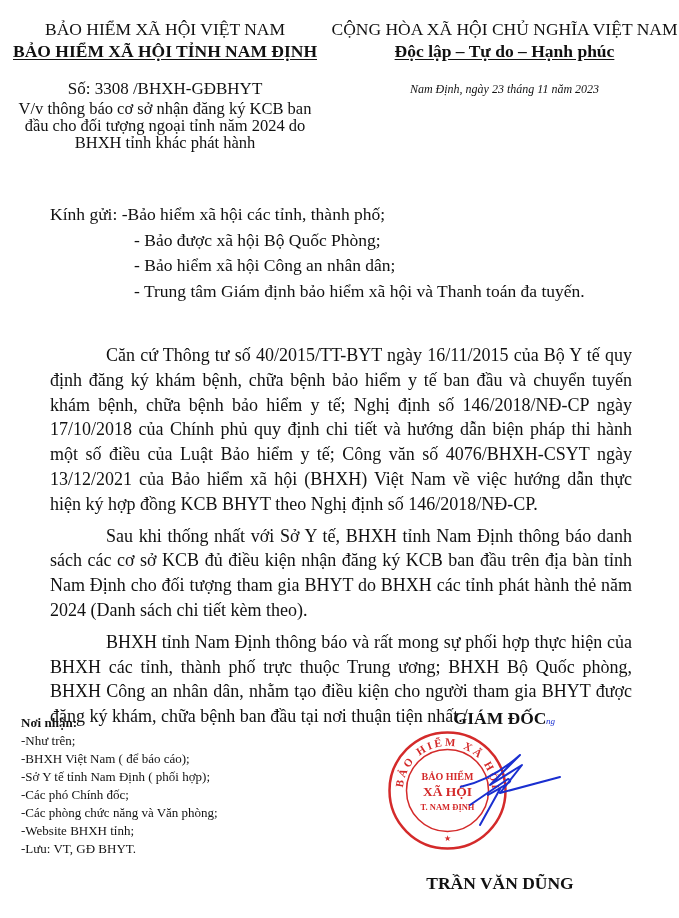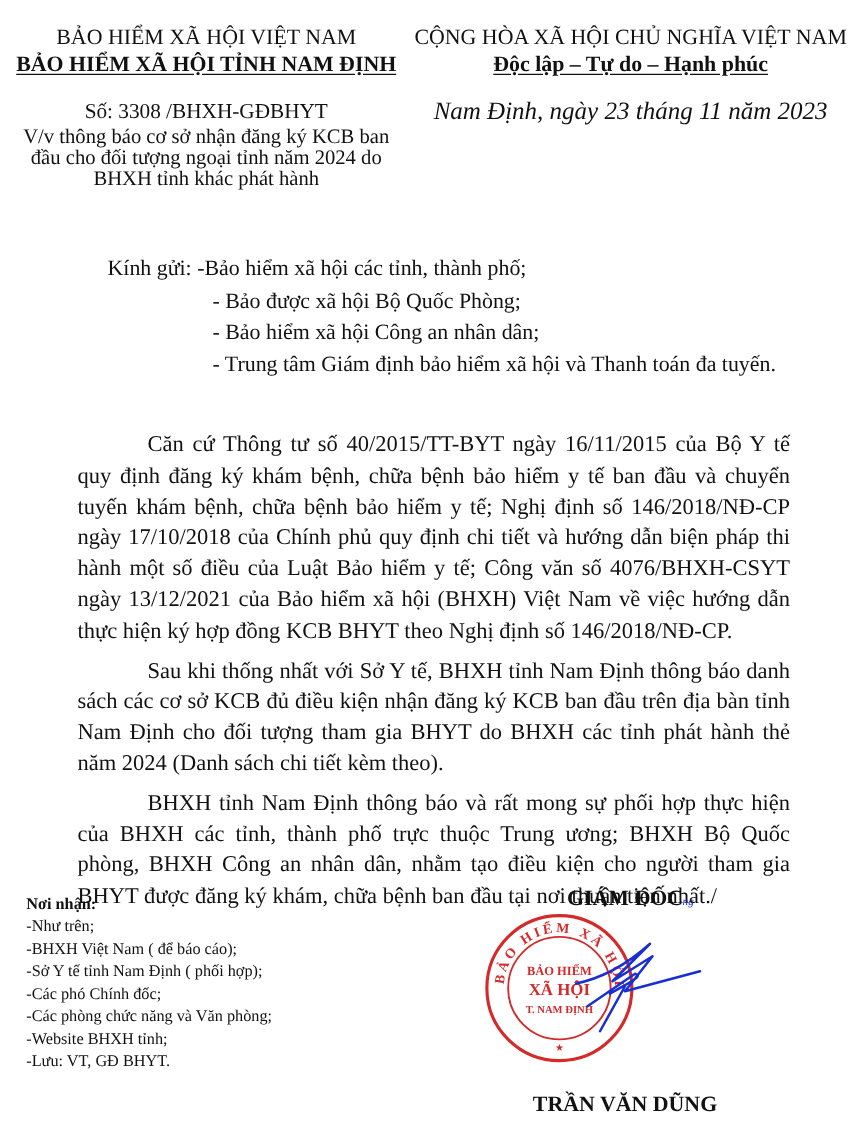--- a/index.html
+++ b/index.html
@@ -10,46 +10,46 @@
   .abs { position: absolute; }
   .center { text-align: center; }
   .hdr-left { left: 0; width: 330px; top: 18px; }
   .hdr-right { left: 330px; width: 349px; top: 18px; }
   .line { font-size: 17.5px; line-height: 22px; white-space: nowrap; }
   .bold { font-weight: bold; }
   .ul { text-decoration: underline; text-underline-offset: 2px; }
   .small { font-size: 16.5px; line-height: 17px; }
   .italic { font-style: italic; }
   .recipients { left: 50px; top: 202px; font-size: 17.5px; line-height: 25.5px; }
-  .recipients .row { white-space: nowrap; margin-left: 36px; }
+  .recipients .row { white-space: nowrap; }
   .body-text {
     left: 50px; width: 582px; font-size: 18px; line-height: 24.8px;
     text-align: justify;
   }
-  .body-text p { margin: 0 0 7px 12px; text-indent: 56px; }
+  .body-text p { margin: 0 0 7px 0; text-indent: 56px; }
   .noinhan { left: 21px; top: 714px; font-size: 13px; line-height: 18px; }
   .noinhan .title { font-weight: bold; }
   .signer { left: 400px; width: 200px; font-weight: bold; font-size: 17.5px; text-align: center; }
 </style>
 </head>
 <body>
 
 <div class="abs hdr-left center">
   <div class="line">BẢO HIỂM XÃ HỘI VIỆT NAM</div>
   <div class="line bold ul">BẢO HIỂM XÃ HỘI TỈNH NAM ĐỊNH</div>
   <div class="line" style="margin-top:16px; font-size:17px;">Số:  3308  /BHXH-GĐBHYT</div>
   <div class="small">V/v thông báo cơ sở nhận đăng ký KCB ban</div>
   <div class="small">đầu cho đối tượng ngoại tỉnh năm 2024 do</div>
   <div class="small">BHXH tỉnh khác phát hành</div>
 </div>
 
 <div class="abs hdr-right center">
   <div class="line">CỘNG HÒA XÃ HỘI CHỦ NGHĨA VIỆT NAM</div>
   <div class="line bold ul">Độc lập – Tự do – Hạnh phúc</div>
-  <div class="line italic" style="margin-top:16px; font-size:20px;">Nam Định, ngày  23  tháng 11 năm 2023</div>
+  <div class="line italic" style="margin-top:16px; font-size:12px;">Nam Định, ngày  23  tháng 11 năm 2023</div>
 </div>
 
 <div class="abs recipients">
   <div class="row">
     <span>Kính gửi:</span>
     <span>-Bảo hiểm xã hội các tỉnh, thành phố;</span>
   </div>
   <div class="row" style="padding-left:84px;">- Bảo được xã hội Bộ Quốc Phòng;</div>
   <div class="row" style="padding-left:84px;">- Bảo hiểm xã hội Công an nhân dân;</div>
   <div class="row" style="padding-left:84px;">- Trung tâm Giám định bảo hiểm xã hội và Thanh toán đa tuyến.</div>

